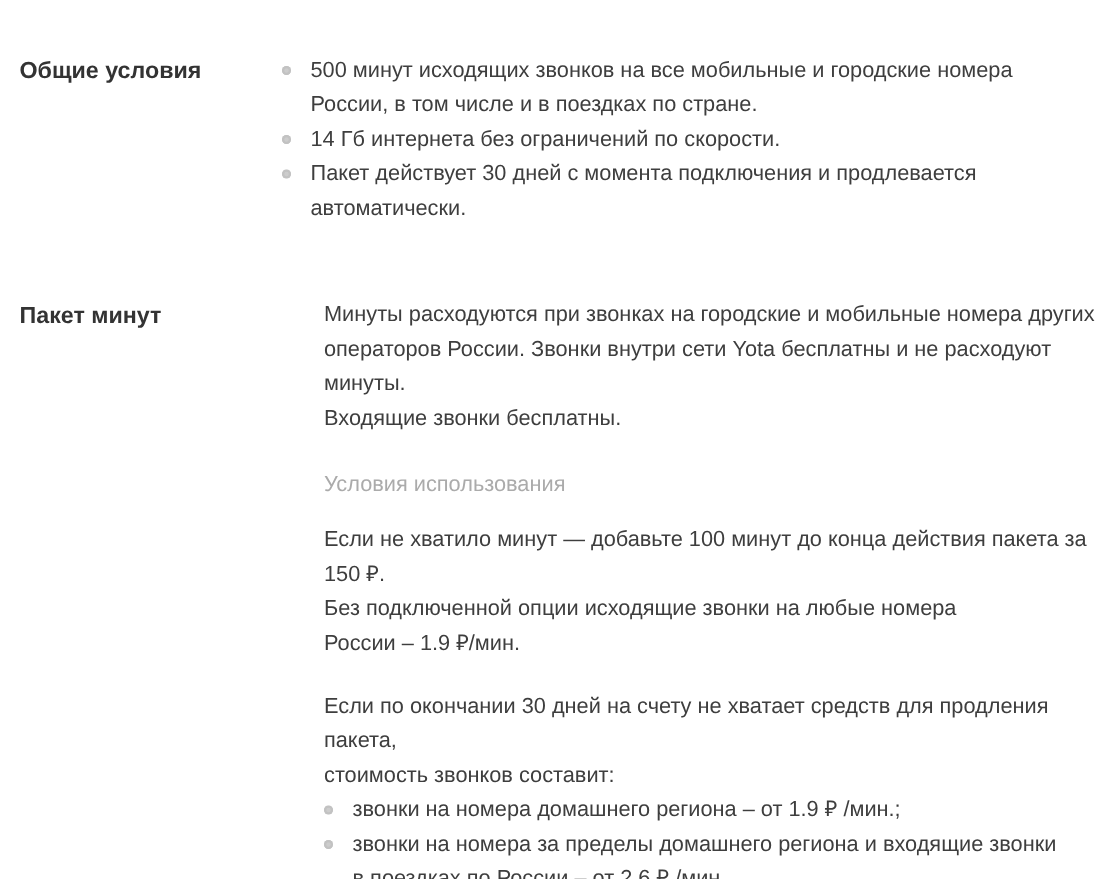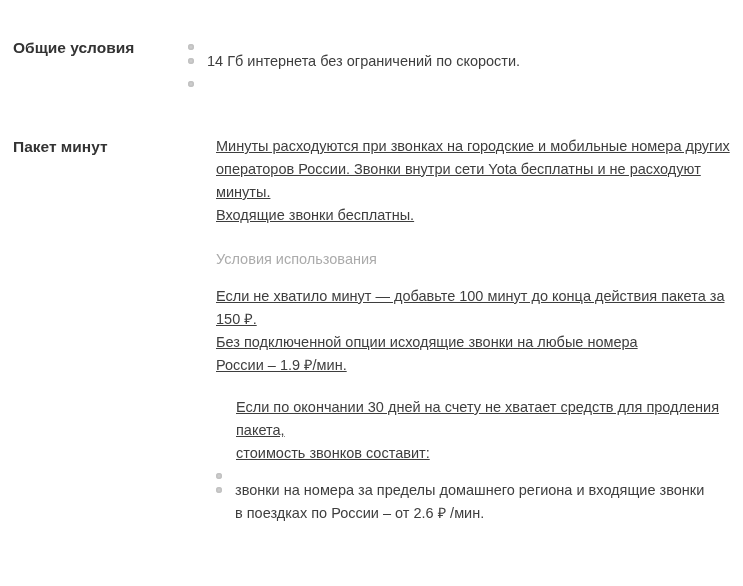--- a/index.html
+++ b/index.html
@@ -58,73 +58,76 @@
     box-shadow: inset 0 0 0 1.5px #c2c2c2;
     margin-top: 8px;
     margin-right: 13px;
   }
   .bullet-text {
     white-space: pre-line;
   }
   .para {
     margin: 0;
     white-space: pre-line;
-    text-decoration: underline;
   }
   .subheading {
     margin: 21px 0 14px 0;
     color: #ababab;
     white-space: pre;
   }
   .para-credit {
     margin-top: 8px;
   }
   .para-renewal {
     margin-top: 19px;
-    margin-left: 20px;
   }
 </style>
 </head>
 <body>
 
 <div class="page">
 
   <section class="row row-general">
     <h2 class="section-label">Общие условия</h2>
     <div class="content">
       <ul class="bullets">
         <li class="bullet-item">
           <span class="dot"></span>
+          <span class="bullet-text">500 минут исходящих звонков на все мобильные и городские номера
+России, в том числе и в поездках по стране.</span>
         </li>
         <li class="bullet-item">
           <span class="dot"></span>
           <span class="bullet-text">14 Гб интернета без ограничений по скорости.</span>
         </li>
         <li class="bullet-item">
           <span class="dot"></span>
+          <span class="bullet-text">Пакет действует 30 дней с момента подключения и продлевается
+автоматически.</span>
         </li>
       </ul>
     </div>
   </section>
 
   <section class="row row-minutes">
     <h2 class="section-label">Пакет минут</h2>
     <div class="content">
       <p class="para">Минуты расходуются при звонках на городские и мобильные номера других
 операторов России. Звонки внутри сети Yota бесплатны и не расходуют минуты.
 Входящие звонки бесплатны.</p>
       <p class="subheading">Условия использования</p>
       <p class="para para-credit">Если не хватило минут — добавьте 100 минут до конца действия пакета за 150 ₽.
 Без подключенной опции исходящие звонки на любые номера
 России – 1.9 ₽/мин.</p>
       <p class="para para-renewal">Если по окончании 30 дней на счету не хватает средств для продления пакета,
 стоимость звонков составит:</p>
       <ul class="bullets">
         <li class="bullet-item">
           <span class="dot"></span>
+          <span class="bullet-text">звонки на номера домашнего региона – от 1.9 ₽ /мин.;</span>
         </li>
         <li class="bullet-item">
           <span class="dot"></span>
           <span class="bullet-text">звонки на номера за пределы домашнего региона и входящие звонки
 в поездках по России – от 2.6 ₽ /мин.</span>
         </li>
       </ul>
     </div>
   </section>
 

